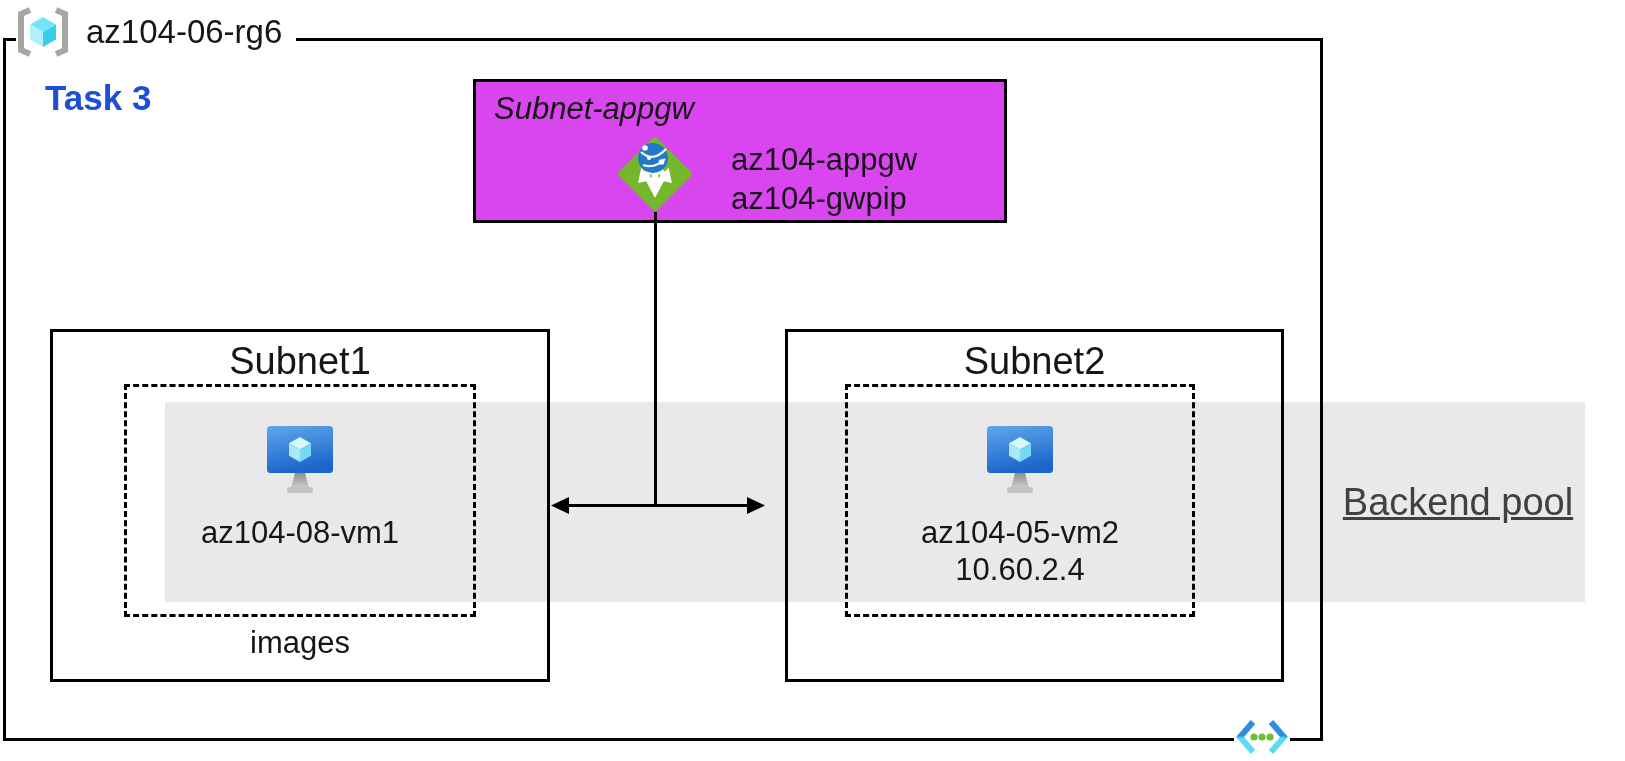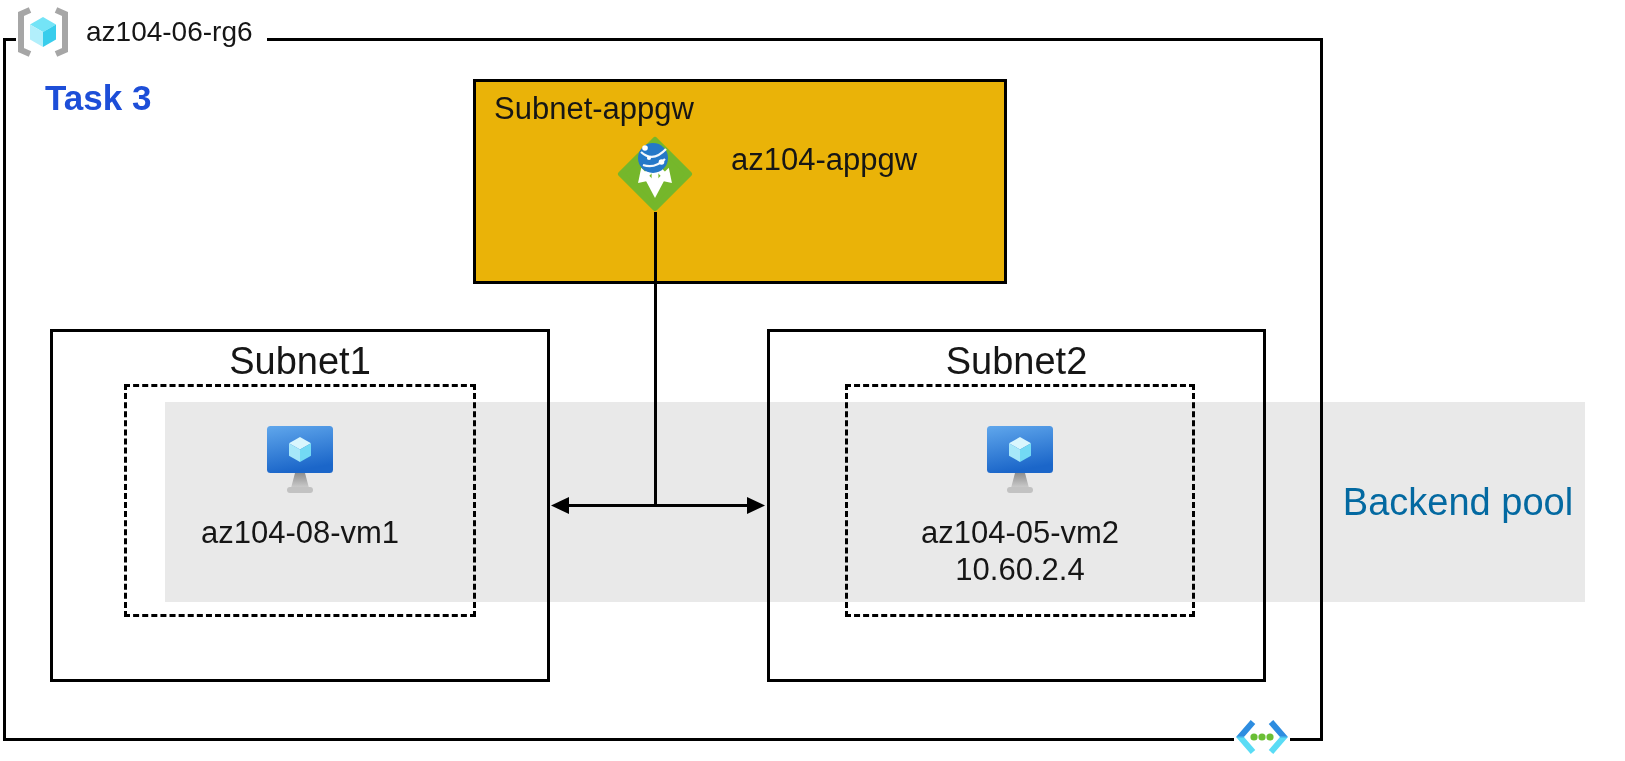--- a/index.html
+++ b/index.html
@@ -5,38 +5,38 @@
   html,body{margin:0;padding:0;background:#ffffff;}
   .canvas{
     position:relative;width:1625px;height:761px;background:#ffffff;overflow:hidden;
     font-family:"Liberation Sans","DejaVu Sans",sans-serif;color:#161616;
   }
   .abs{position:absolute;}
 
   
   .band{left:165px;top:402px;width:1420px;height:200px;background:#e9e9e9;}
   .band-label{left:1330px;top:402px;width:256px;height:200px;display:flex;align-items:center;justify-content:center;
-    font-size:38px;color:#0369a1;}
+    font-size:38px;color:#404040;text-decoration:underline;}
 
   
   .rg-box{left:3px;top:38px;width:1320px;height:703px;border:3px solid #000;box-sizing:border-box;background:transparent;}
   .rg-header{left:16px;top:5px;height:54px;display:flex;align-items:center;gap:16px;background:#ffffff;padding:0 14px 0 0;}
-  .rg-label{font-size:28px;color:#161616;white-space:nowrap;}
+  .rg-label{font-size:33px;color:#161616;white-space:nowrap;}
   .task-label{left:45px;top:78px;font-size:35px;font-weight:bold;color:#1d4ed8;}
 
   
-  .appgw-box{left:473px;top:79px;width:534px;height:205px;border:3px solid #000;box-sizing:border-box;background:#eab308;}
+  .appgw-box{left:473px;top:79px;width:534px;height:144px;border:3px solid #000;box-sizing:border-box;background:#d946ef;font-style:italic;}
   .appgw-title{position:absolute;left:18px;top:9px;font-size:31px;}
   .appgw-icon{left:617px;top:136px;}
   .appgw-lines{left:700px;top:140px;font-size:31px;line-height:39px;text-align:left;margin-left:31px;}
 
   
   .subnet-box{border:3px solid #000;box-sizing:border-box;background:transparent;}
   .subnet1{left:50px;top:329px;width:500px;height:353px;}
-  .subnet2{left:767px;top:329px;width:499px;height:353px;}
+  .subnet2{left:785px;top:329px;width:499px;height:353px;}
   .subnet-title{position:absolute;left:0;right:0;top:8px;text-align:center;font-size:38px;}
   .storage-label{position:absolute;left:0;right:0;top:293px;text-align:center;font-size:31px;}
 
   .dashed-box{border:3px dashed #000;box-sizing:border-box;background:transparent;}
   .dashed1{left:124px;top:384px;width:352px;height:233px;}
   .dashed2{left:845px;top:384px;width:350px;height:233px;}
 
   .vm-icon1{left:262px;top:424px;}
   .vm-icon2{left:982px;top:424px;}
   .vm-text{font-size:31px;line-height:37px;text-align:center;}
@@ -56,20 +56,21 @@
   <div class="abs band-label">Backend pool</div>
 
   <div class="abs rg-box"></div>
 
   <div class="abs appgw-box">
     <div class="appgw-title">Subnet-appgw</div>
   </div>
 
   <div class="abs subnet-box subnet1">
     <div class="subnet-title">Subnet1</div>
+    <div class="storage-label">images</div>
   </div>
 
   <div class="abs subnet-box subnet2">
     <div class="subnet-title">Subnet2</div>
   </div>
 
   <div class="abs dashed-box dashed1"></div>
   <div class="abs dashed-box dashed2"></div>
 
   <svg class="abs connectors" viewBox="0 0 1625 761">
@@ -113,20 +114,21 @@
     </g>
     <g fill="#ffffff">
       <circle cx="28" cy="12" r="2.8"></circle>
       <circle cx="44.5" cy="26" r="2.8"></circle>
       <circle cx="32" cy="22" r="2.1"></circle>
     </g>
   </svg>
 
   <div class="abs appgw-lines">
     <div>az104-appgw</div>
+    <div>az104-gwpip</div>
   </div>
 
   <svg class="abs vm-icon1" width="76" height="74" viewBox="0 0 76 74">
     <defs>
       <linearGradient id="gmon1" x1="0" y1="0" x2="0.25" y2="1">
         <stop offset="0" stop-color="#60a7ec"></stop>
           <stop offset="1" stop-color="#1b66c9"></stop>
       </linearGradient>
       <linearGradient id="gstand1" x1="0" y1="0" x2="0" y2="1">
         <stop offset="0" stop-color="#8f8f8f"></stop>

